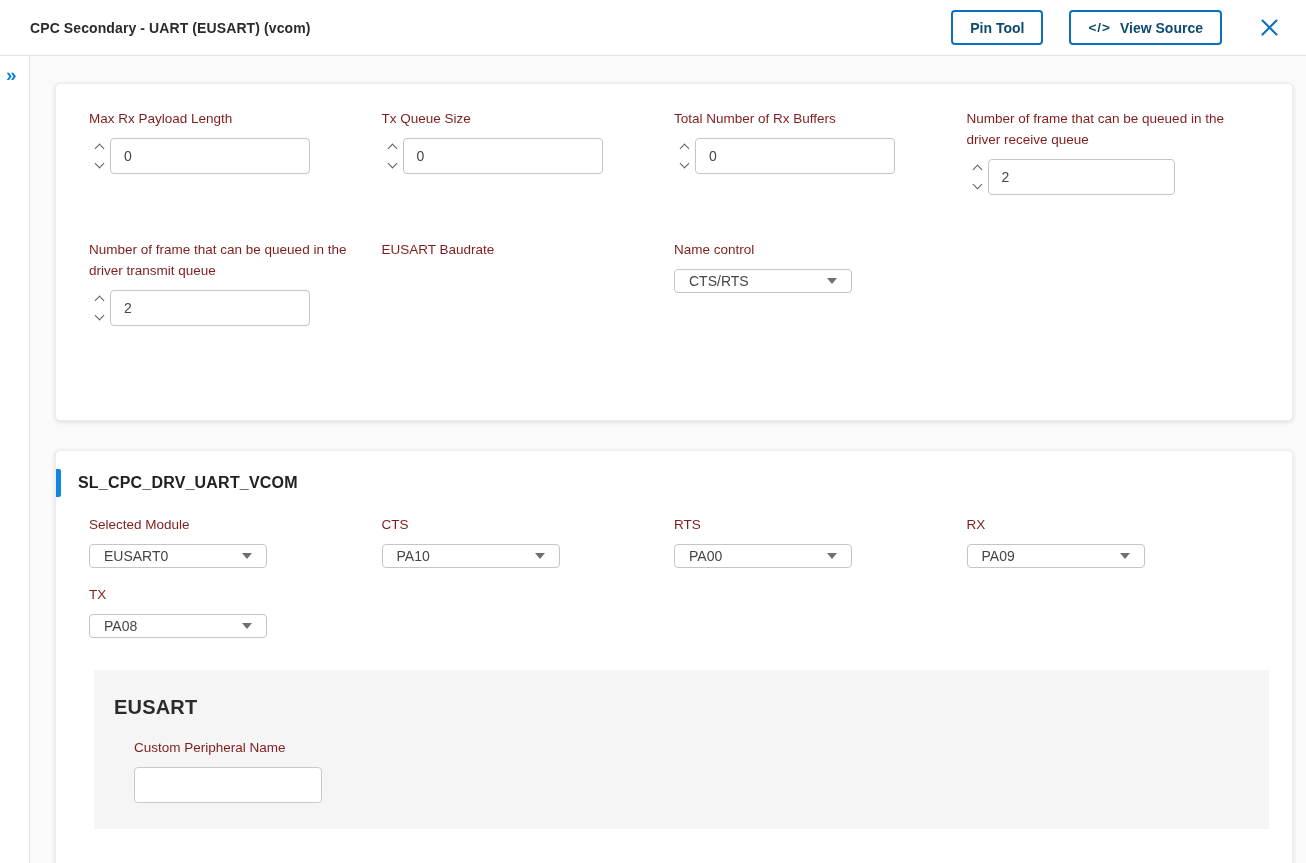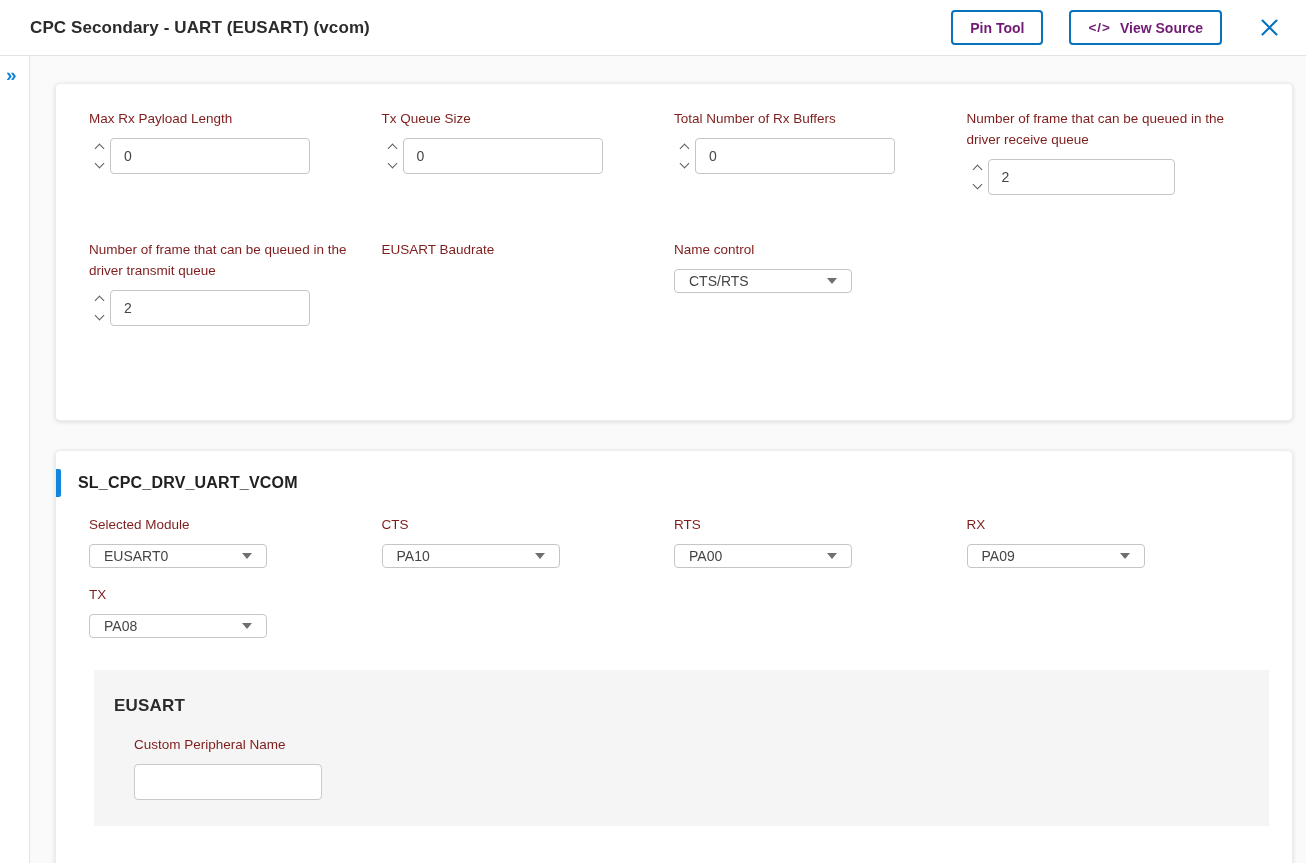--- a/index.html
+++ b/index.html
@@ -9,27 +9,27 @@
     background:#fafafa;
     color:#454545;
   }
 
   
   .header {
     height:56px; background:#ffffff; border-bottom:1px solid #e3e3e3;
     display:flex; align-items:center; padding:0 14px 0 30px;
   }
   .page-title {
-    flex:1; font-size:17px; font-weight:700; color:#2b2b2b; letter-spacing:.1px;
+    flex:1; font-size:14px; font-weight:700; color:#2b2b2b; letter-spacing:.1px;
   }
   .hdr-btn {
     display:flex; align-items:center; gap:9px;
     height:35px; padding:0 17px; background:#ffffff;
     border:2px solid #0a72bd; border-radius:4px;
-    color:#701a75; font-size:14px; font-weight:700; cursor:pointer;
+    color:#0c4a6e; font-size:14px; font-weight:700; cursor:pointer;
     font-family:"Liberation Sans", sans-serif;
   }
   .hdr-btn + .hdr-btn { margin-left:26px; }
   .code-glyph { font-size:13.5px; font-weight:700; letter-spacing:1px; }
   .close-btn {
     margin-left:34px; margin-right:10px; width:26px; height:26px;
     display:flex; align-items:center; justify-content:center;
     background:transparent; border:none; cursor:pointer;
   }
 
@@ -89,21 +89,21 @@
     width:0; height:0;
     border-left:5px solid transparent; border-right:5px solid transparent;
     border-top:6px solid #6f6f6f;
   }
 
   
   .sub-panel {
     margin:32px -10px 0 5px; background:#f5f5f5;
     padding:26px 0 26px 20px; min-height:130px;
   }
-  .sub-title { font-size:17px; font-weight:700; color:#2b2b2b; letter-spacing:.2px; }
+  .sub-title { font-size:20px; font-weight:700; color:#2b2b2b; letter-spacing:.2px; }
   .sub-field { margin:18px 0 0 20px; }
   .text-input {
     width:188px; height:36px; background:#fff;
     border:1px solid #c9c9c9; border-radius:4px;
     padding:0 12px; font-size:14px; color:#454545;
     font-family:"Liberation Sans", sans-serif; outline:none;
   }
 </style>
 </head>
 <body>

